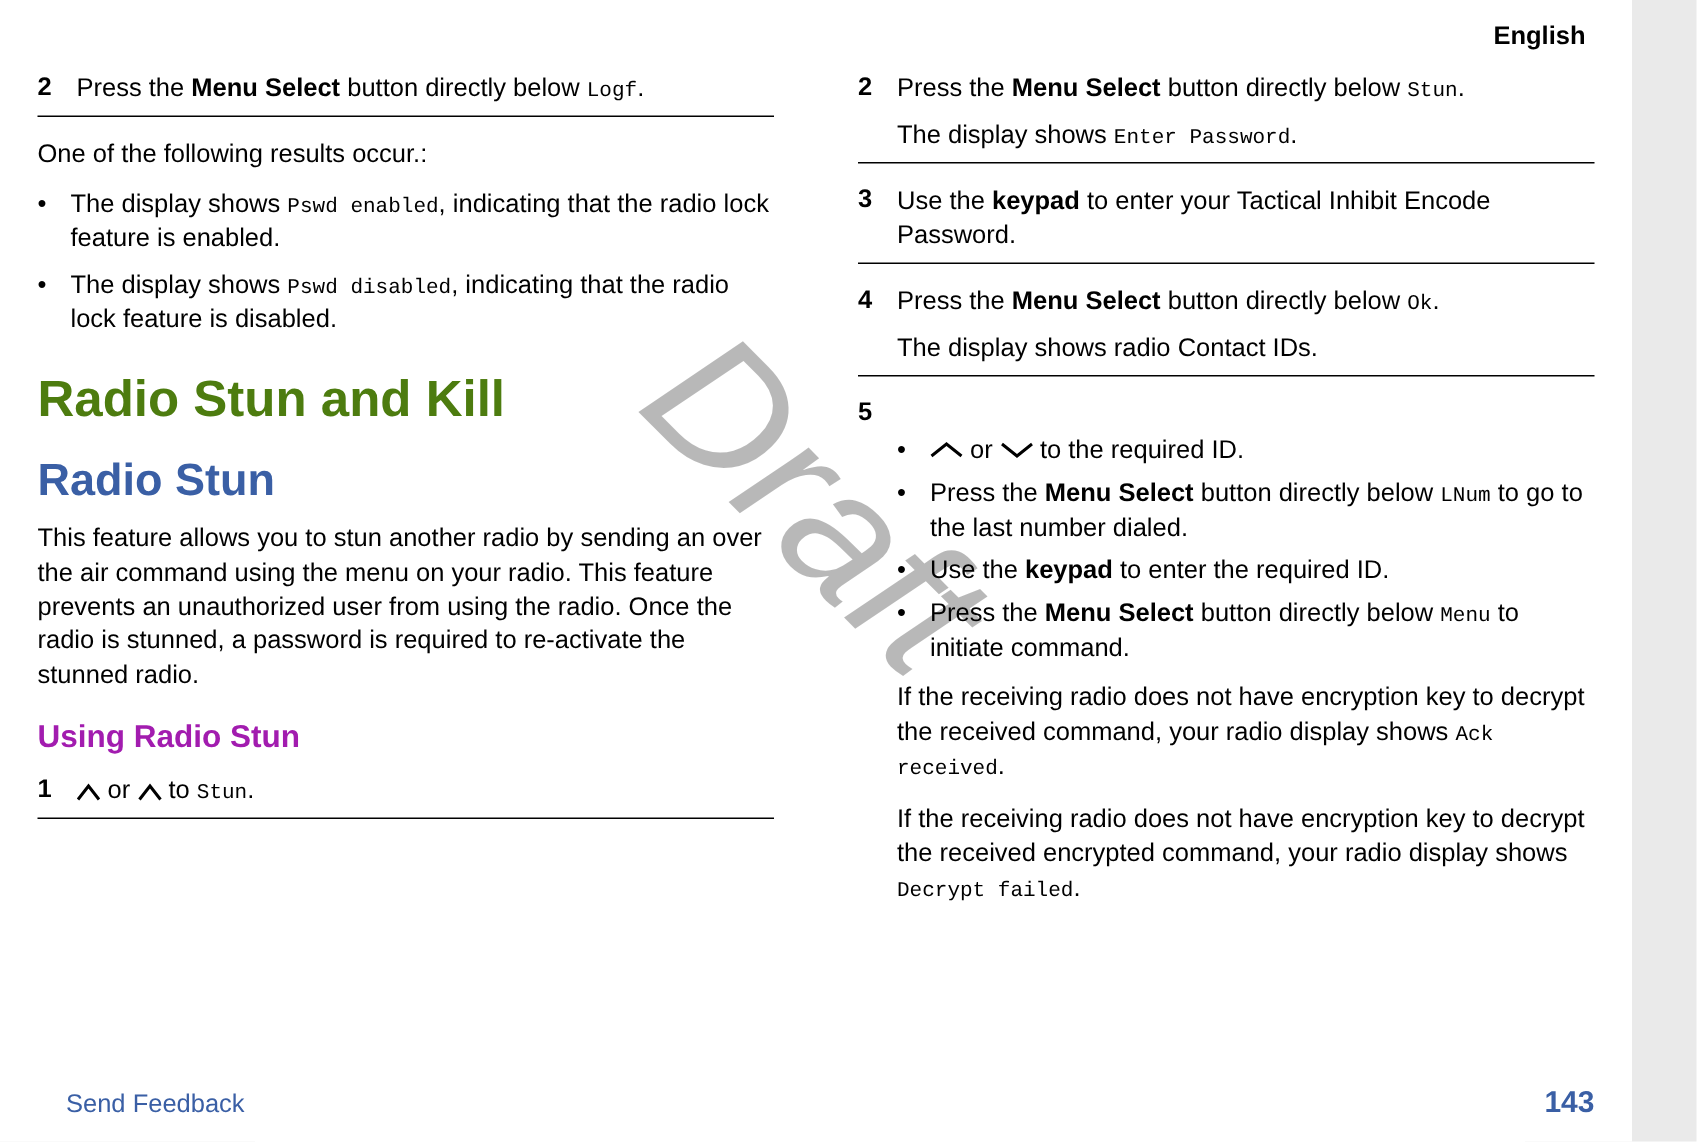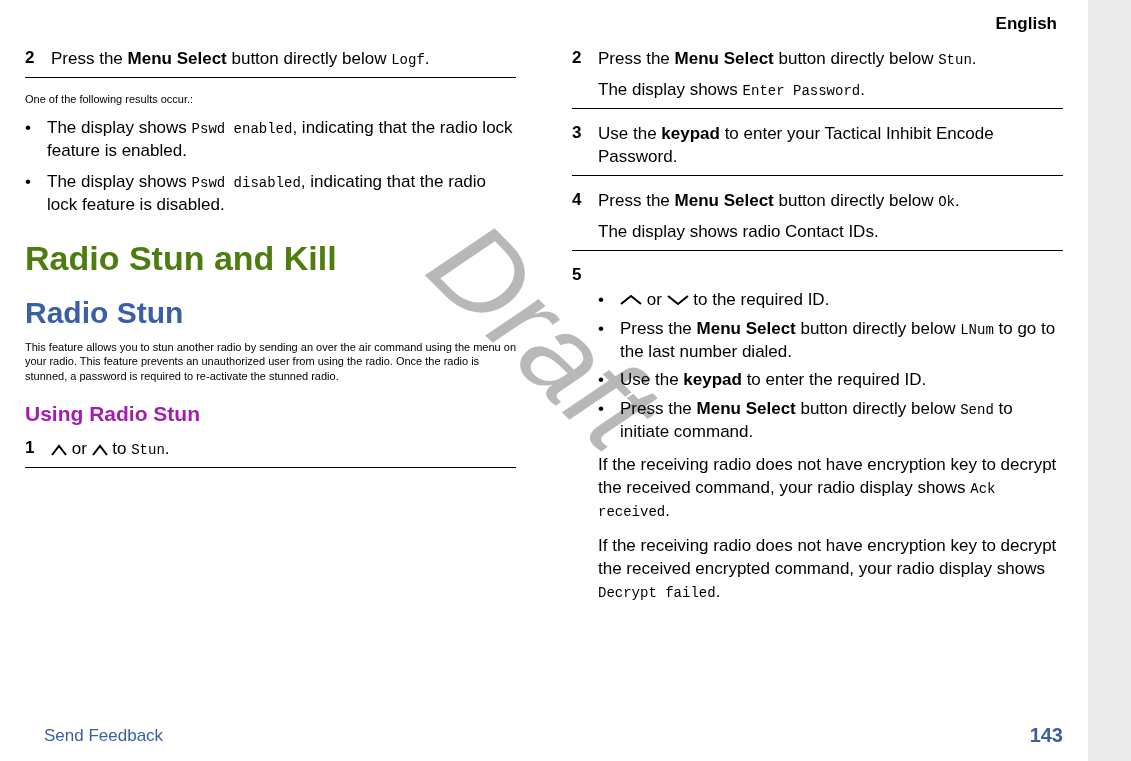--- a/index.html
+++ b/index.html
@@ -43,21 +43,21 @@
     }
     .step-text {
       font-size: 17px;
       line-height: 1.35;
     }
     .hrsolid {
       border: none;
       border-top: 1px solid #000;
       margin: 6px 0 10px 0;
     }
-    .para { font-size: 11px; line-height: 1.35; margin-bottom: 10px; }
+    .para { font-size: 17px; line-height: 1.35; margin-bottom: 10px; }
     .bullet-list { padding-left: 0; margin-bottom: 12px; }
     .bullet-list li {
       list-style: none;
       display: flex;
       align-items: flex-start;
       font-size: 17px;
       line-height: 1.35;
       margin-bottom: 8px;
     }
     .bullet-dot { width: 22px; flex-shrink: 0; }
@@ -231,21 +231,21 @@
           </li>
           <li>
             <span class="bullet-dot">•</span>
             <span>
               <span>Use the </span><span class="strong">keypad</span><span> to enter the required ID.</span>
             </span>
           </li>
           <li>
             <span class="bullet-dot">•</span>
             <span>
-              <span>Press the </span><span class="strong">Menu Select</span><span> button directly below </span><span class="mono">Send</span><span> to initiate command.</span>
+              <span>Press the </span><span class="strong">Menu Select</span><span> button directly below </span><span class="mono">Menu</span><span> to initiate command.</span>
             </span>
           </li>
         </ul>
 
         <div class="result">
           <span>If the receiving radio does not have encryption key to decrypt the received command, your radio display shows </span><span class="mono">Ack received</span><span>.</span>
         </div>
         <div class="result" style="margin-top:12px;">
           <span>If the receiving radio does not have encryption key to decrypt the received encrypted command, your radio display shows </span><span class="mono">Decrypt failed</span><span>.</span>
         </div>

